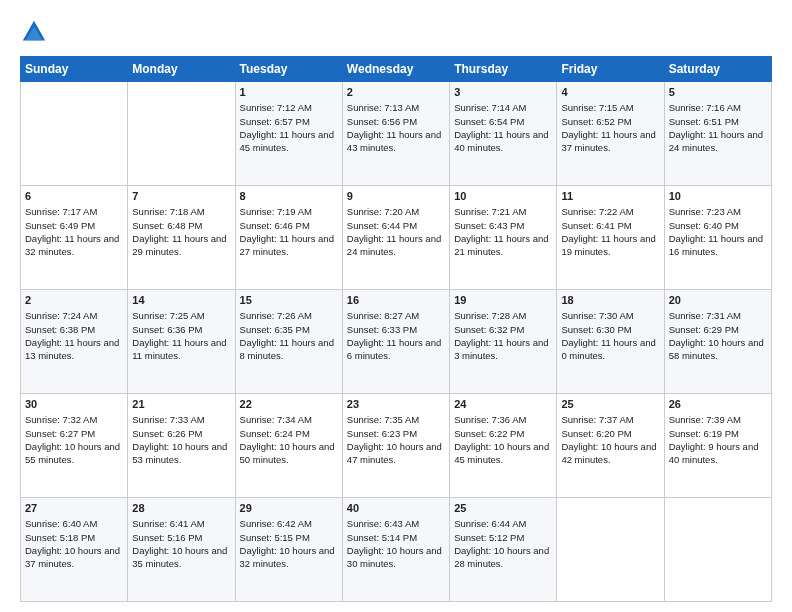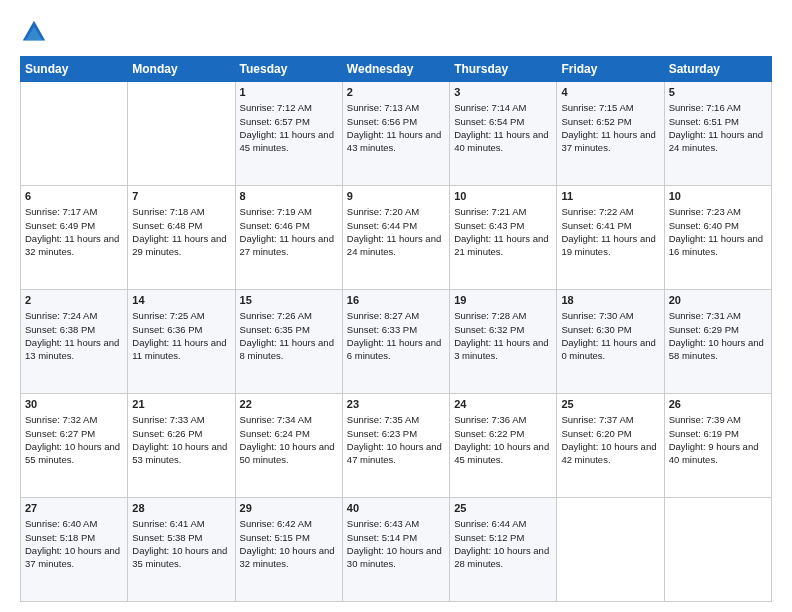--- a/index.html
+++ b/index.html
@@ -163,21 +163,21 @@
           <td><span class="day-num">30</span><span>Sunrise: 7:32 AM</span><br><span>Sunset: 6:27 PM</span><br><span>Daylight: 10 hours and 55 minutes.</span></td>
           <td><span class="day-num">21</span><span>Sunrise: 7:33 AM</span><br><span>Sunset: 6:26 PM</span><br><span>Daylight: 10 hours and 53 minutes.</span></td>
           <td><span class="day-num">22</span><span>Sunrise: 7:34 AM</span><br><span>Sunset: 6:24 PM</span><br><span>Daylight: 10 hours and 50 minutes.</span></td>
           <td><span class="day-num">23</span><span>Sunrise: 7:35 AM</span><br><span>Sunset: 6:23 PM</span><br><span>Daylight: 10 hours and 47 minutes.</span></td>
           <td><span class="day-num">24</span><span>Sunrise: 7:36 AM</span><br><span>Sunset: 6:22 PM</span><br><span>Daylight: 10 hours and 45 minutes.</span></td>
           <td><span class="day-num">25</span><span>Sunrise: 7:37 AM</span><br><span>Sunset: 6:20 PM</span><br><span>Daylight: 10 hours and 42 minutes.</span></td>
           <td><span class="day-num">26</span><span>Sunrise: 7:39 AM</span><br><span>Sunset: 6:19 PM</span><br><span>Daylight: 9 hours and 40 minutes.</span></td>
         </tr>
         <tr>
           <td><span class="day-num">27</span><span>Sunrise: 6:40 AM</span><br><span>Sunset: 5:18 PM</span><br><span>Daylight: 10 hours and 37 minutes.</span></td>
-          <td><span class="day-num">28</span><span>Sunrise: 6:41 AM</span><br><span>Sunset: 5:38 PM</span><br><span>Daylight: 10 hours and 35 minutes.</span></td>
+          <td><span class="day-num">28</span><span>Sunrise: 6:41 AM</span><br><span>Sunset: 5:16 PM</span><br><span>Daylight: 10 hours and 35 minutes.</span></td>
           <td><span class="day-num">29</span><span>Sunrise: 6:42 AM</span><br><span>Sunset: 5:15 PM</span><br><span>Daylight: 10 hours and 32 minutes.</span></td>
           <td><span class="day-num">40</span><span>Sunrise: 6:43 AM</span><br><span>Sunset: 5:14 PM</span><br><span>Daylight: 10 hours and 30 minutes.</span></td>
           <td><span class="day-num">25</span><span>Sunrise: 6:44 AM</span><br><span>Sunset: 5:12 PM</span><br><span>Daylight: 10 hours and 28 minutes.</span></td>
           <td class="empty"></td>
           <td class="empty"></td>
         </tr>
       </tbody>
   </table>
 </div>
 

